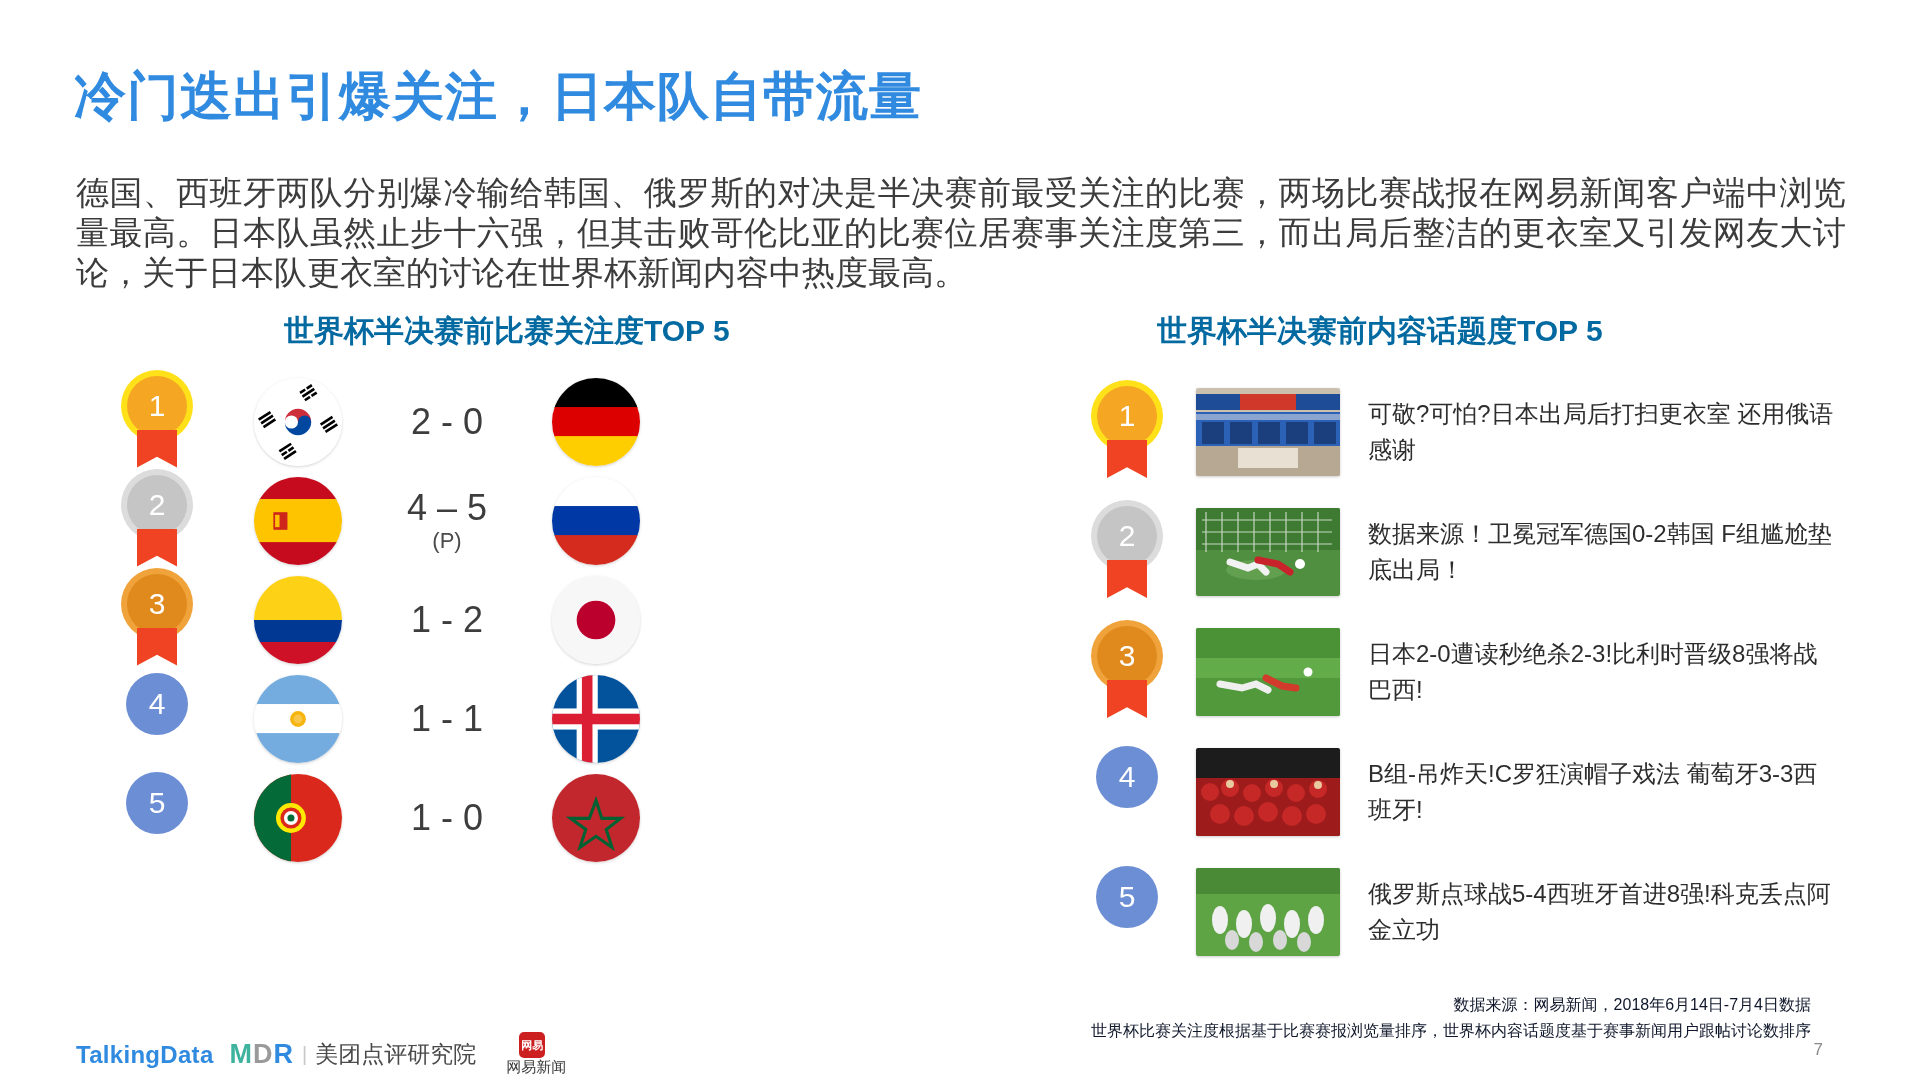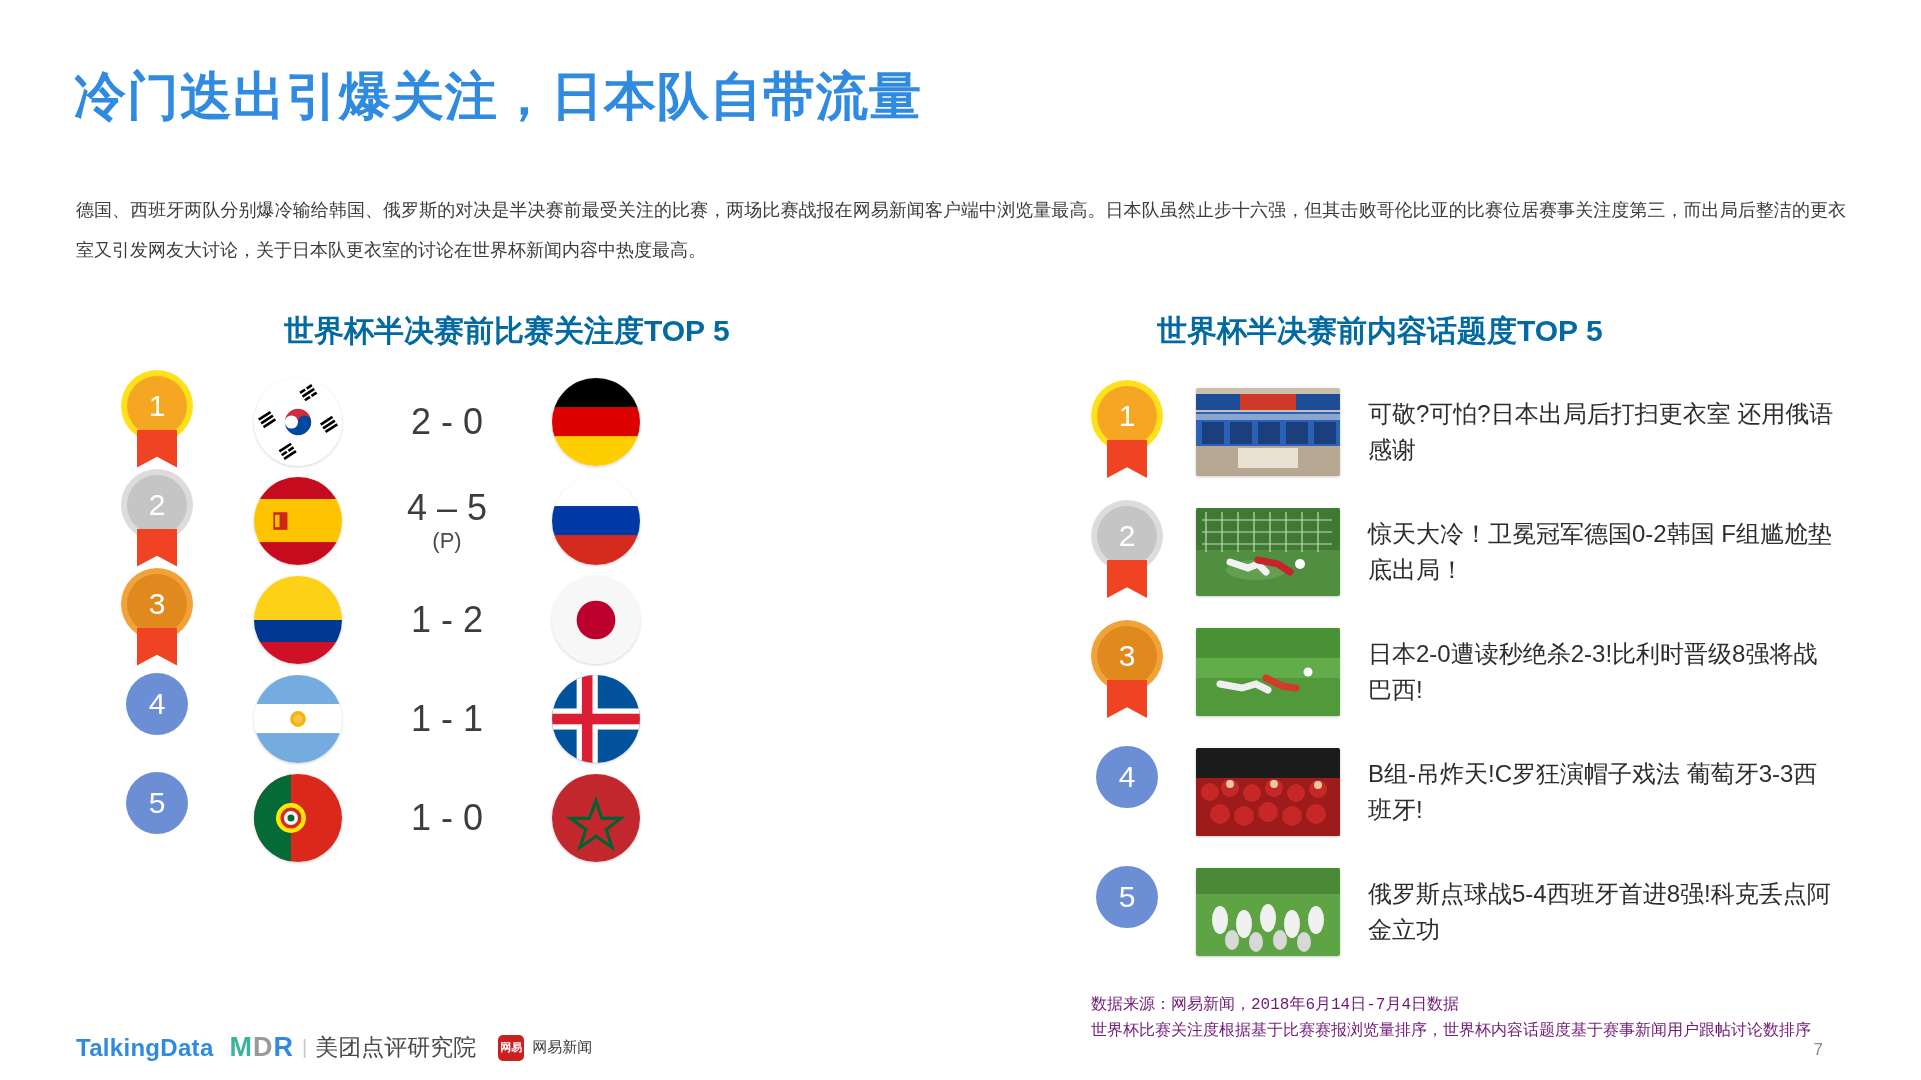--- a/index.html
+++ b/index.html
@@ -11,22 +11,22 @@
   }
   .slide { position: relative; width: 1841px; height: 1080px; background:#fff; }
 
   
   .page-title {
     position: absolute; left: 74px; top: 62px;
     font-size: 52px; font-weight: 700; color: #2f8ae0;
     letter-spacing: 1px; white-space: nowrap;
   }
   .intro {
-    position: absolute; left: 76px; top: 190px; width: 1770px;
-    font-size: 18px; line-height: 40px; color: #3c3c3c;
+    position: absolute; left: 76px; top: 173px; width: 1770px;
+    font-size: 33px; line-height: 40px; color: #3c3c3c;
     text-align: justify;
   }
 
   
   .sec-title {
     position: absolute; font-size: 30px; font-weight: 700; color: #0369a1;
     white-space: nowrap;
   }
   .sec-title.left  { left: 284px; top: 311px; }
   .sec-title.right { left: 1157px; top: 311px; }
@@ -80,33 +80,33 @@
   }
   .thumb svg { display:block; width:100%; height:100%; }
   .news-text {
     margin-left: 28px; font-size: 24px; line-height: 36px;
     color: #2d2d2d; max-width: 470px;
   }
 
   
   .source {
     position: absolute; right: 30px; top: 992px;
-    font-size: 16px; color: #701a75; line-height: 26px; font-family: Liberation Mono, monospace;
+    text-align: right; font-size: 16px; color: #0f172a; line-height: 26px;
   }
   .page-num {
     position: absolute; right: 18px; top: 1040px;
     font-size: 17px; color: #8a8a8a;
   }
   .logos { position: absolute; left: 76px; top: 1032px; display: flex; align-items: center; }
   .logo-td { font-size: 24px; font-weight: 700; color:#2f8ae0; letter-spacing:.3px; }
   .logo-mdr { font-size: 27px; font-weight: 700; margin-left: 16px; letter-spacing: 1px; }
   .logo-mdr .m { color:#3db39e; } .logo-mdr .d { color:#9a9a9a; } .logo-mdr .r { color:#2f8ae0; }
   .logo-sep { color:#c8c8c8; margin: 0 8px; font-size: 20px; }
   .logo-mtdp { font-size: 23px; color:#4a4a4a; font-weight: 500; }
-  .logo-netease { display:flex; align-items:center; margin-left: 22px; }
+  .logo-netease { display:flex; align-items:center; margin-left: 22px; flex-direction: column; }
   .ne-badge {
     width: 26px; height: 26px; border-radius: 5px; background:#cc1f1f;
     display:flex; align-items:center; justify-content:center;
     color:#fff; font-size: 11px; font-weight: 700;
   }
   .ne-text { font-size: 15px; color:#3a3a3a; margin-left: 8px; font-weight: 500; }
 </style>
 </head>
 <body>
 
@@ -286,21 +286,21 @@
     <rect width="144" height="42" fill="#3f7a33"></rect>
             <g stroke="#e8efe4" stroke-width="1.2" opacity=".8">
               <path d="M10 4v40M26 4v40M42 4v40M58 4v40M74 4v40M90 4v40M106 4v40M122 4v40M6 12h130M6 24h130M6 36h130"></path>
             </g>
     <ellipse cx="60" cy="62" rx="30" ry="10" fill="#76b060" opacity=".5"></ellipse>
     <path d="M34 54l18 6 10-4 8 8" stroke="#f2f2f2" stroke-width="7" fill="none" stroke-linecap="round"></path>
     <path d="M62 52l20 4 12 8" stroke="#c8232b" stroke-width="7" fill="none" stroke-linecap="round"></path>
     <circle cx="104" cy="56" r="5" fill="#fff"></circle>
           </svg>
         </div>
-    <div class="news-text">惊天大冷！卫冕冠军德国0-2韩国 F组尴尬垫底出局！</div>
+    <div class="news-text">数据来源！卫冕冠军德国0-2韩国 F组尴尬垫底出局！</div>
   </div>
   <div class="news-row">
     <div class="rank bronze">
             <div class="disc">3</div>
             <div class="ribbon"></div>
           </div>
     <div class="thumb">
           <svg viewBox="0 0 144 88" preserveAspectRatio="none">
             <rect width="144" height="88" fill="#58a33f"></rect>
     <rect y="0" width="144" height="30" fill="#4b9236"></rect>

